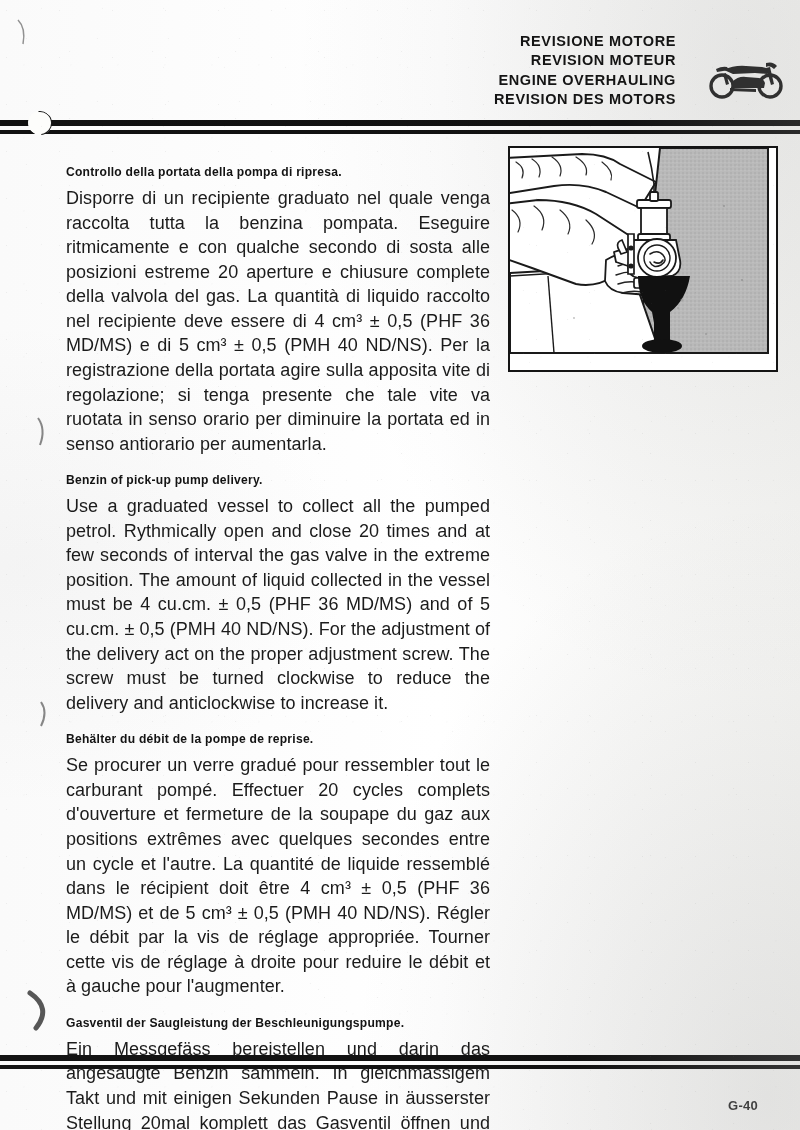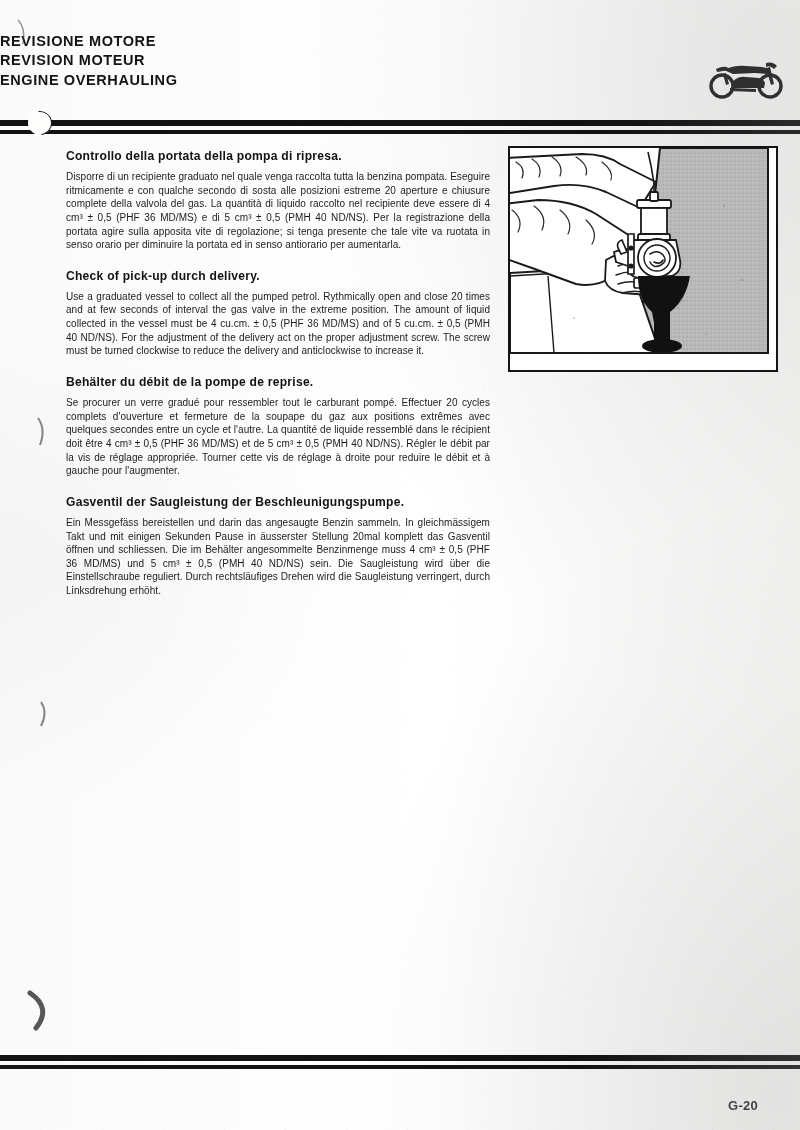--- a/index.html
+++ b/index.html
@@ -43,21 +43,21 @@
       radial-gradient(circle at 51% 89%, rgba(120,120,120,.20) 0.4px, transparent 0.8px);
     background-size: 53px 47px, 71px 63px, 61px 59px, 83px 67px, 47px 73px;
   }
 
   
   .header-block {
     position: absolute;
     left: 0;
     top: 32px;
     width: 676px;
-    text-align: left;
+    text-align: right;
   }
   .header-line {
     font-weight: bold;
     font-size: 14.5px;
     letter-spacing: 0.6px;
     color: #141414;
     line-height: 1.33;
   }
 
   
@@ -121,23 +121,24 @@
     top: 149px;
     width: 424px;
   }
   .section { margin-bottom: 17px; }
   .section-heading {
     font-weight: bold;
     font-size: 12.1px;
     color: #131313;
     letter-spacing: 0.25px;
     margin-bottom: 7px;
+    margin-top: 16px;
   }
   .body-text {
-    font-size: 10px;
+    font-size: 18px;
     line-height: 1.365;
     color: #1b1b1b;
     text-align: justify;
     letter-spacing: 0.05px;
   }
 
   
   .figure-box {
     position: absolute;
     left: 508px;
@@ -166,20 +167,21 @@
 <body>
 
 <div id="page">
 
   <div class="scan-tone"></div>
 
   <div class="header-block">
     <div class="header-line">REVISIONE MOTORE</div>
     <div class="header-line">REVISION MOTEUR</div>
     <div class="header-line">ENGINE OVERHAULING</div>
+    <div class="header-line">REVISION DES MOTORS</div>
   </div>
 
   <div class="moto-logo">
     <svg viewBox="0 0 92 46" class="figure-svg" aria-hidden="true">
       <g fill="#1d1d1d">
 
         <circle cx="22" cy="32" r="11" fill="none" stroke="#1d1d1d" stroke-width="3.4"></circle>
         <circle cx="70" cy="32" r="11" fill="none" stroke="#1d1d1d" stroke-width="3.4"></circle>
 
         <path d="M32 28 q6 -6 14 -5 l13 1 q5 1 6 5 l-1 5 -30 0 z"></path>
@@ -228,21 +230,21 @@
   </div>
 
   <div class="text-col">
 
     <div class="section">
       <div class="section-heading">Controllo della portata della pompa di ripresa.</div>
       <div class="body-text">Disporre di un recipiente graduato nel quale venga raccolta tutta la benzina pompata. Eseguire ritmicamente e con qualche secondo di sosta alle posizioni estreme 20 aperture e chiusure complete della valvola del gas. La quantità di liquido raccolto nel recipiente deve essere di 4 cm³ ± 0,5 (PHF 36 MD/MS) e di 5 cm³ ± 0,5 (PMH 40 ND/NS). Per la registrazione della portata agire sulla apposita vite di regolazione; si tenga presente che tale vite va ruotata in senso orario per diminuire la portata ed in senso antiorario per aumentarla.</div>
     </div>
 
     <div class="section">
-      <div class="section-heading">Check of pick-up durch delivery.</div>
+      <div class="section-heading">Benzin of pick-up pump delivery.</div>
       <div class="body-text">Use a graduated vessel to collect all the pumped petrol. Rythmically open and close 20 times and at few seconds of interval the gas valve in the extreme position. The amount of liquid collected in the vessel must be 4 cu.cm. ± 0,5 (PHF 36 MD/MS) and of 5 cu.cm. ± 0,5 (PMH 40 ND/NS). For the adjustment of the delivery act on the proper adjustment screw. The screw must be turned clockwise to reduce the delivery and anticlockwise to increase it.</div>
     </div>
 
     <div class="section">
       <div class="section-heading french">Behälter du débit de la pompe de reprise.</div>
       <div class="body-text">Se procurer un verre gradué pour ressembler tout le carburant pompé. Effectuer 20 cycles complets d'ouverture et fermeture de la soupape du gaz aux positions extrêmes avec quelques secondes entre un cycle et l'autre. La quantité de liquide ressemblé dans le récipient doit être 4 cm³ ± 0,5 (PHF 36 MD/MS) et de 5 cm³ ± 0,5 (PMH 40 ND/NS). Régler le débit par la vis de réglage appropriée. Tourner cette vis de réglage à droite pour reduire le débit et à gauche pour l'augmenter.</div>
     </div>
 
     <div class="section">
       <div class="section-heading">Gasventil der Saugleistung der Beschleunigungspumpe.</div>
@@ -368,16 +370,16 @@
       </g>
     </svg>
   </div>
 
   <div class="rule-group rule-bottom">
     <div class="bar"></div>
     <div class="bar-gap"></div>
     <div class="bar thin"></div>
   </div>
 
-  <div class="page-number">G-20</div>
+  <div class="page-number">G-40</div>
 
   <div class="scan-speckle"></div>
 </div>
 
 </body></html>

